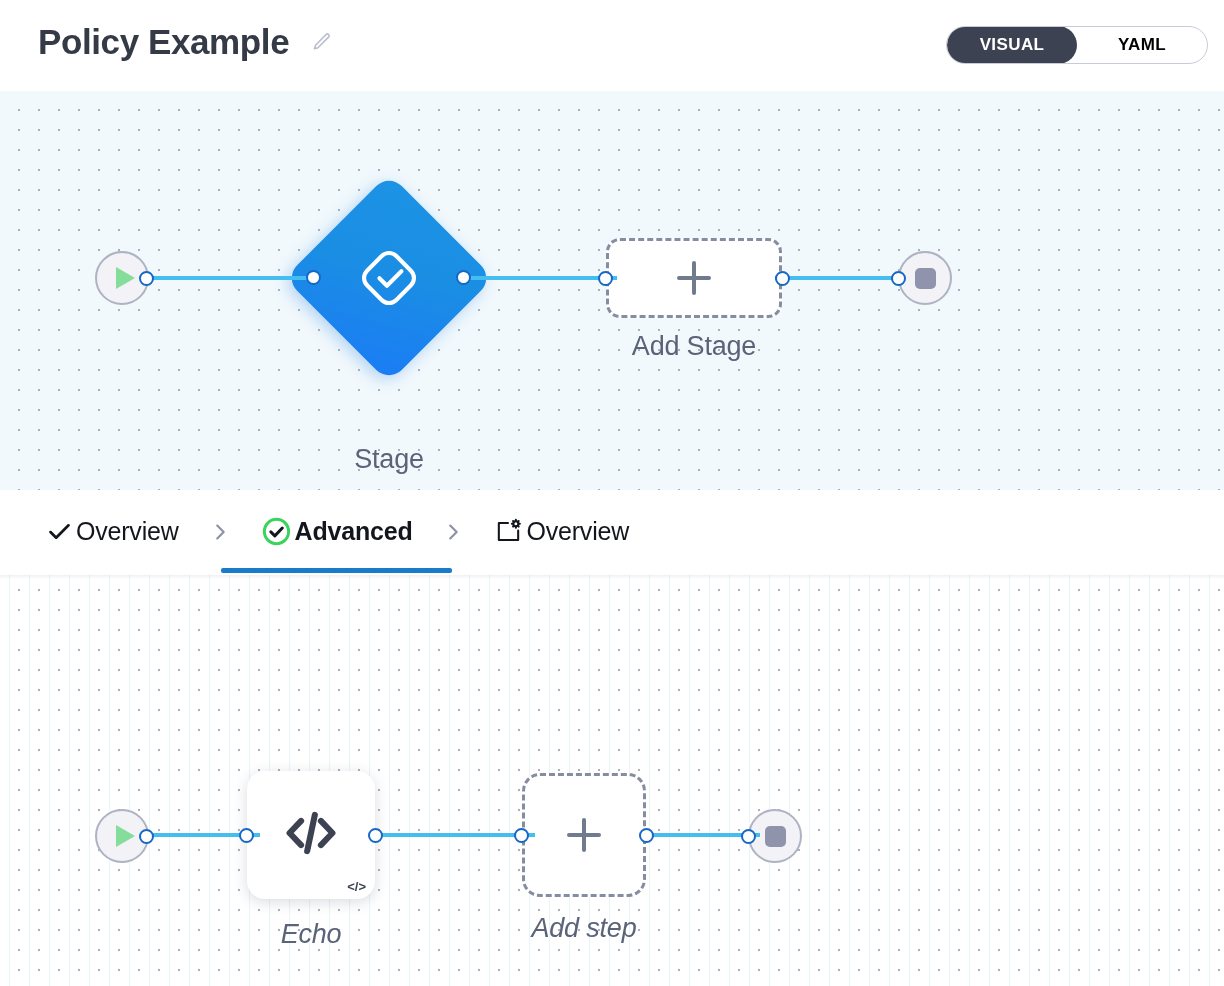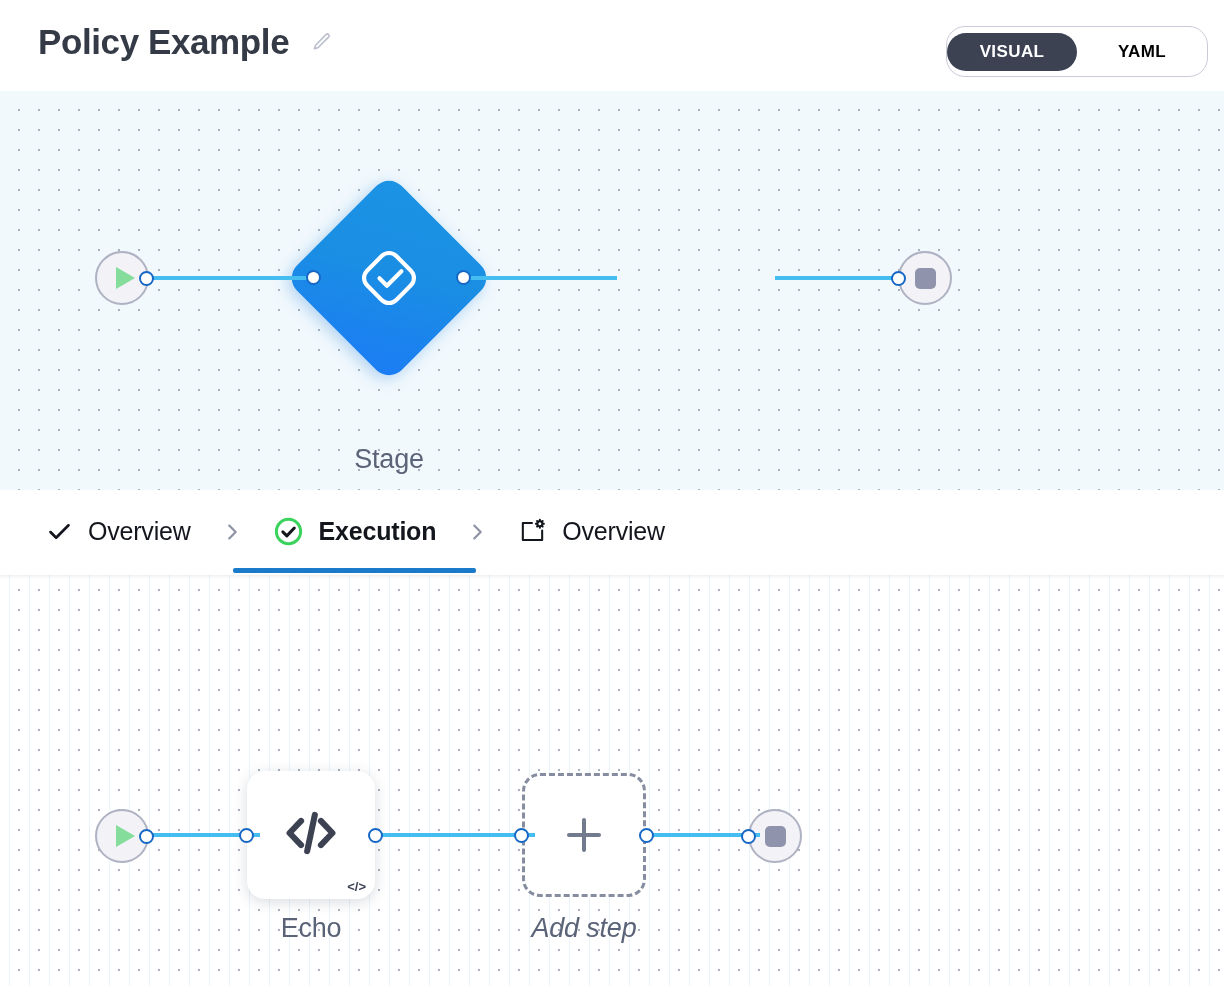--- a/index.html
+++ b/index.html
@@ -54,21 +54,21 @@
     display: block;
     cursor: pointer;
   }
 
   
   .mode-toggle {
     position: absolute;
     right: 16px;
     top: 26px;
     width: 262px;
-    height: 51px;
+    height: 38px;
     border: 1px solid #c9ccd8;
     border-radius: 19px;
     background: #ffffff;
     display: flex;
     align-items: center;
     padding: 0;
     overflow: hidden;
   }
 
   .mode-opt {
@@ -141,21 +141,21 @@
     display: flex;
     align-items: flex-start;
     padding-left: 44px;
   }
 
   .tab {
     position: relative;
     height: 83px;
     display: flex;
     align-items: center;
-    gap: 15px;
+    gap: 3px;
     cursor: pointer;
     padding: 0 2px;
     user-select: none;
   }
 
   .tab-label {
     font-size: 25px;
     color: #13161c;
     letter-spacing: -0.2px;
   }
@@ -352,20 +352,31 @@
             <rect x="4" y="4" width="16" height="16" rx="4" transform="rotate(-45 12 12)"></rect>
             <path d="M8.3 12.1l2.9 2.9 5.6-5.6"></path>
           </svg>
         </div>
       </div>
       <div class="port" style="left:-9px; top:66px;"></div>
       <div class="port" style="left:141px; top:66px;"></div>
       <div class="node-label" style="left:-26px; top:240px; width:200px;">Stage</div>
     </div>
 
+    <div class="node" style="left:606px; top:147px;">
+      <div class="addbox addbox-stage">
+        <span style="position:relative; width:34px; height:34px; display:block;">
+          <span class="plus-h" style="left:0; top:15px; width:34px; height:4px;"></span>
+          <span class="plus-v" style="left:15px; top:0; width:4px; height:34px;"></span>
+        </span>
+      </div>
+      <div class="port" style="left:-8px; top:33px;"></div>
+      <div class="port" style="left:169px; top:33px;"></div>
+      <div class="node-label" style="left:-12px; top:93px; width:200px;">Add Stage</div>
+    </div>
 
     <div class="node" style="left:898px; top:160px;">
       <div class="endcap">
         <div class="stop-sq"></div>
       </div>
       <div class="port" style="left:-7px; top:20px;"></div>
     </div>
 
   </div>
 
@@ -386,21 +397,21 @@
       </svg>
     </span>
 
     <div class="tab active">
       <span class="tab-icon">
         <svg width="31" height="31" viewBox="0 0 24 24" fill="none">
           <circle cx="12" cy="12" r="9.4" stroke="#3ad35b" stroke-width="2.3"></circle>
           <path d="M7.6 12.3l3.1 3.1 5.8-6.1" stroke="#13161c" stroke-width="2.3" stroke-linecap="round" stroke-linejoin="round"></path>
         </svg>
       </span>
-      <span class="tab-label">Execution</span>
+      <span class="tab-label">Advanced</span>
       <span class="tab-underline"></span>
     </div>
 
     <span class="tab-sep">
       <svg width="22" height="22" viewBox="0 0 24 24" fill="none" stroke="#8d93a4" stroke-width="2.4" stroke-linecap="round" stroke-linejoin="round">
         <path d="M9 5l7 7-7 7"></path>
       </svg>
     </span>
 
     <div class="tab">
@@ -433,21 +444,21 @@
       <div class="stepcard">
         <span>
           <svg width="66" height="66" viewBox="0 0 24 24" fill="none" stroke="#3c4252" stroke-width="2.2" stroke-linecap="round" stroke-linejoin="round">
             <path d="M8.4 7.6L4.2 12l4.2 4.4M15.6 7.6L19.8 12l-4.2 4.4M13.4 5.4l-2.8 13.2"></path>
           </svg>
         </span>
         <span class="stepcard-badge">&lt;/&gt;</span>
       </div>
       <div class="port" style="left:-8px; top:57px;"></div>
       <div class="port" style="left:121px; top:57px;"></div>
-      <div class="node-label" style="left:-36px; top:142px; width:200px;">Echo</div>
+      <div class="node-label" style="left:-36px; top:148px; width:200px;font-style:italic;">Echo</div>
     </div>
 
     <div class="node" style="left:522px; top:198px;font-style:italic;">
       <div class="addbox addbox-step">
         <span style="position:relative; width:34px; height:34px; display:block;">
           <span class="plus-h" style="left:0; top:15px; width:34px; height:4px;"></span>
           <span class="plus-v" style="left:15px; top:0; width:4px; height:34px;"></span>
         </span>
       </div>
       <div class="port" style="left:-8px; top:55px;"></div>

